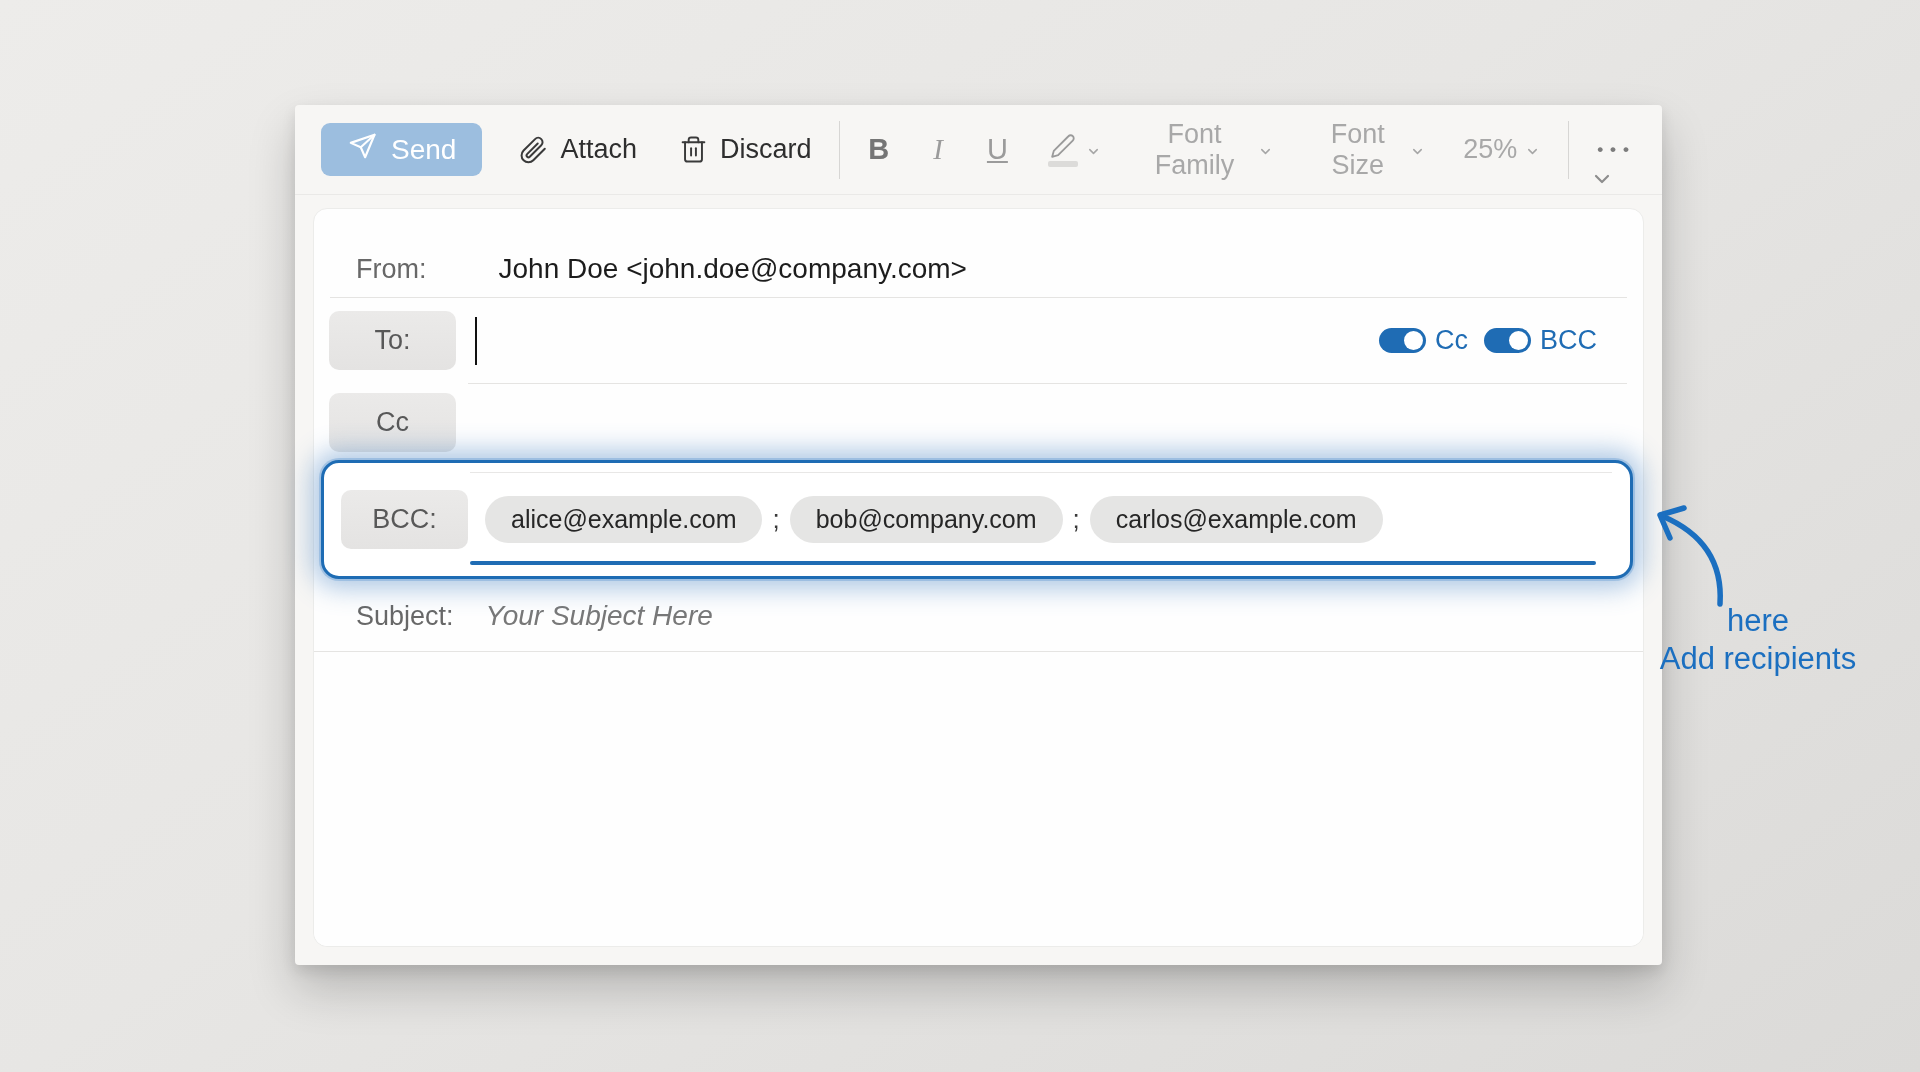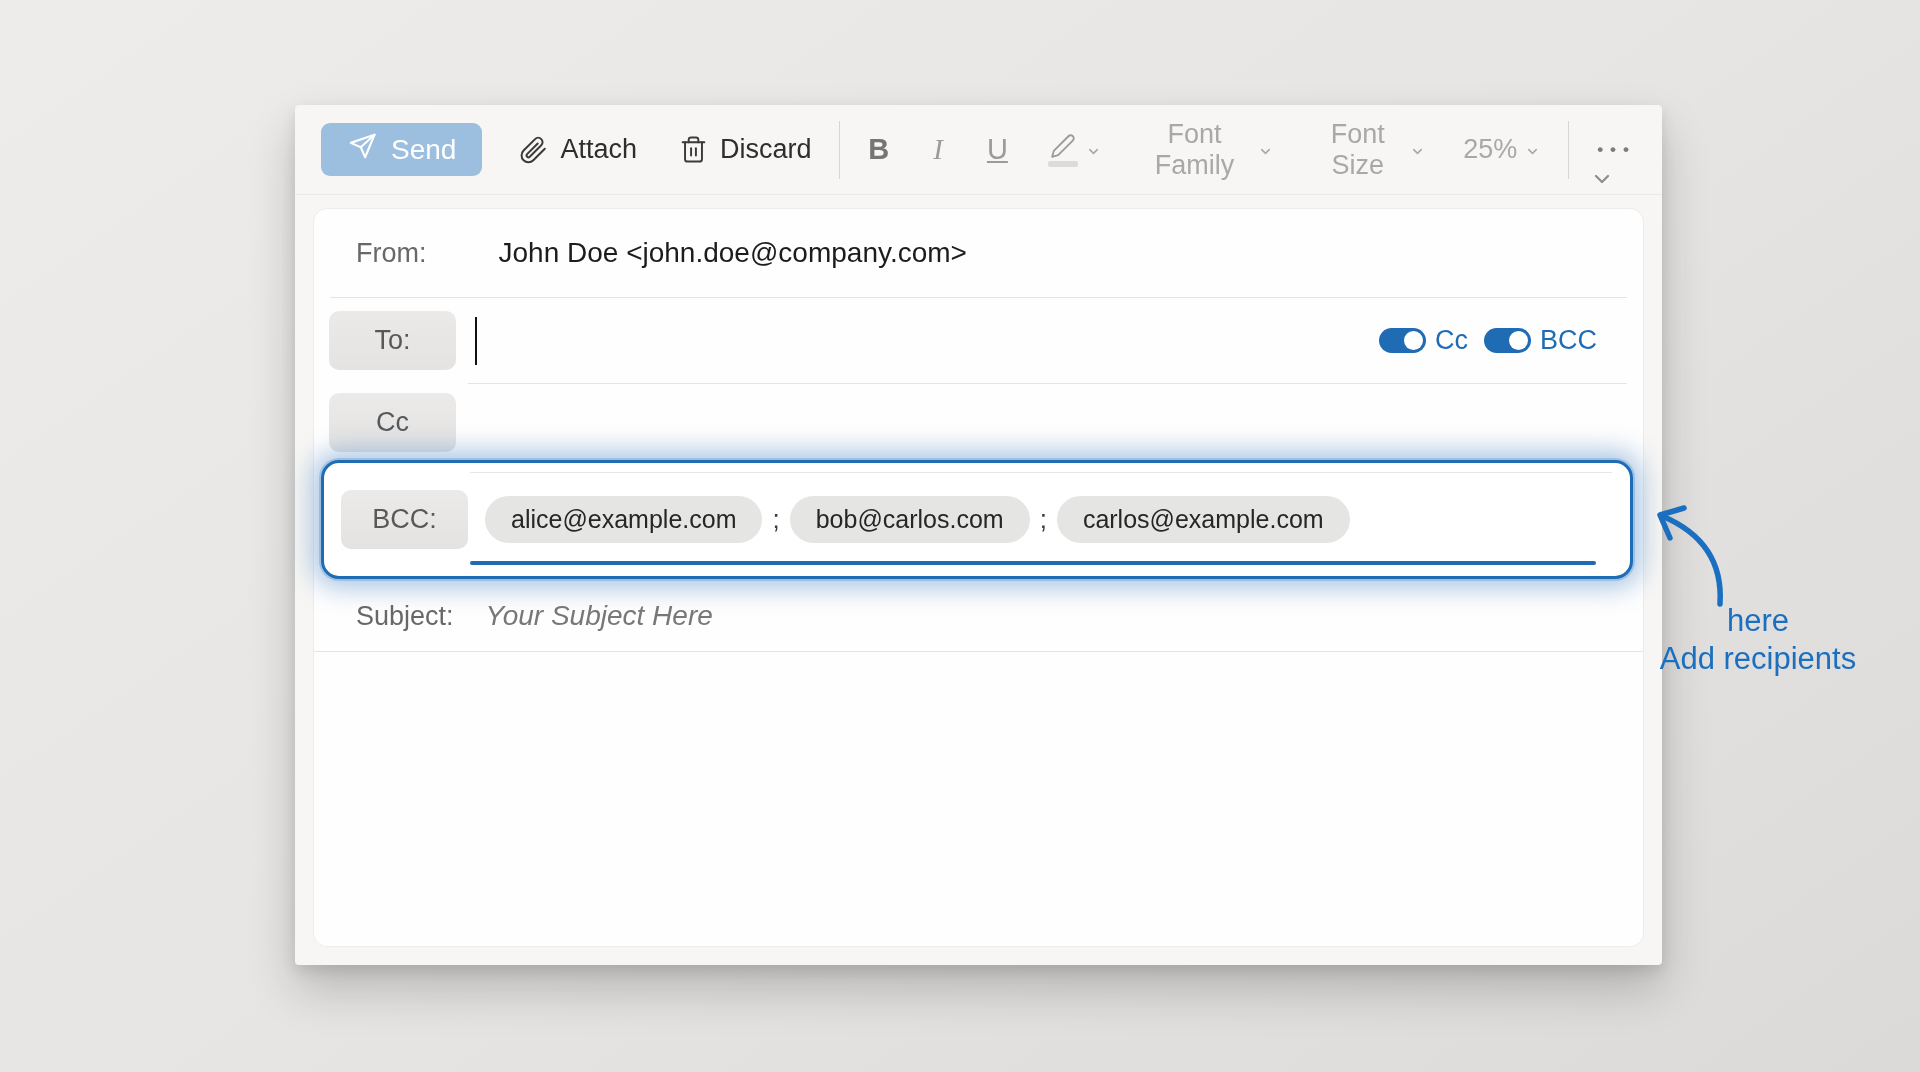--- a/index.html
+++ b/index.html
@@ -41,21 +41,21 @@
 
   
   .card{position:absolute;left:18px;right:18px;top:103px;bottom:18px;background:#fefefe;
     border-radius:14px;border:1px solid #ececea;}
   .row{position:absolute;left:0;right:0;display:flex;align-items:center;}
   .divider{position:absolute;height:1px;background:#e5e4e2;}
   .field-label{font-size:27px;color:#686868;}
   .pill{display:flex;align-items:center;justify-content:center;width:127px;height:59px;
     background:linear-gradient(#ebeae9,#e4e3e2);border-radius:10px;border:none;
     font-size:27px;color:#585858;font-family:inherit;cursor:pointer;}
-  .from-row{top:0;height:88px;padding-left:42px;}
+  .from-row{top:16px;height:88px;padding-left:42px;}
   .from-value{font-size:28px;color:#1c1c1c;margin-left:72px;}
   .to-row{top:89px;height:85px;padding-left:15px;}
   .caret{width:2px;height:48px;background:#111;margin-left:19px;}
   .to-input{flex:1;height:100%;cursor:text;}
   .toggles{display:flex;align-items:center;gap:16px;margin-right:46px;}
   .toggle{display:flex;align-items:center;gap:9px;background:none;border:none;cursor:pointer;}
   .track{position:relative;width:47px;height:25px;border-radius:13px;background:var(--accent-blue);}
   .knob{position:absolute;right:3px;top:3px;width:19px;height:19px;border-radius:50%;background:#fff;}
   .toggle-label{font-size:27px;color:var(--accent-blue);}
   .cc-row{top:175px;height:76px;padding-left:15px;}
@@ -213,21 +213,21 @@
       <button class="pill">Cc</button>
       <div style="flex:1;height:100%;"></div>
     </div>
 
     <div class="bcc-box">
       <div class="bcc-inner-sep"></div>
       <button class="pill">BCC:</button>
       <div class="chips">
         <button class="chip">alice@example.com</button>
         <span class="chip-sep">;</span>
-        <button class="chip">bob@carlos.com</button>
+        <button class="chip">bob@company.com</button>
         <span class="chip-sep">;</span>
         <button class="chip">carlos@example.com</button>
       </div>
       <div class="bcc-underline"></div>
     </div>
 
     <div class="row subject-row">
       <span class="field-label">Subject:</span>
       <span class="subject-placeholder">Your Subject Here</span>
     </div>

